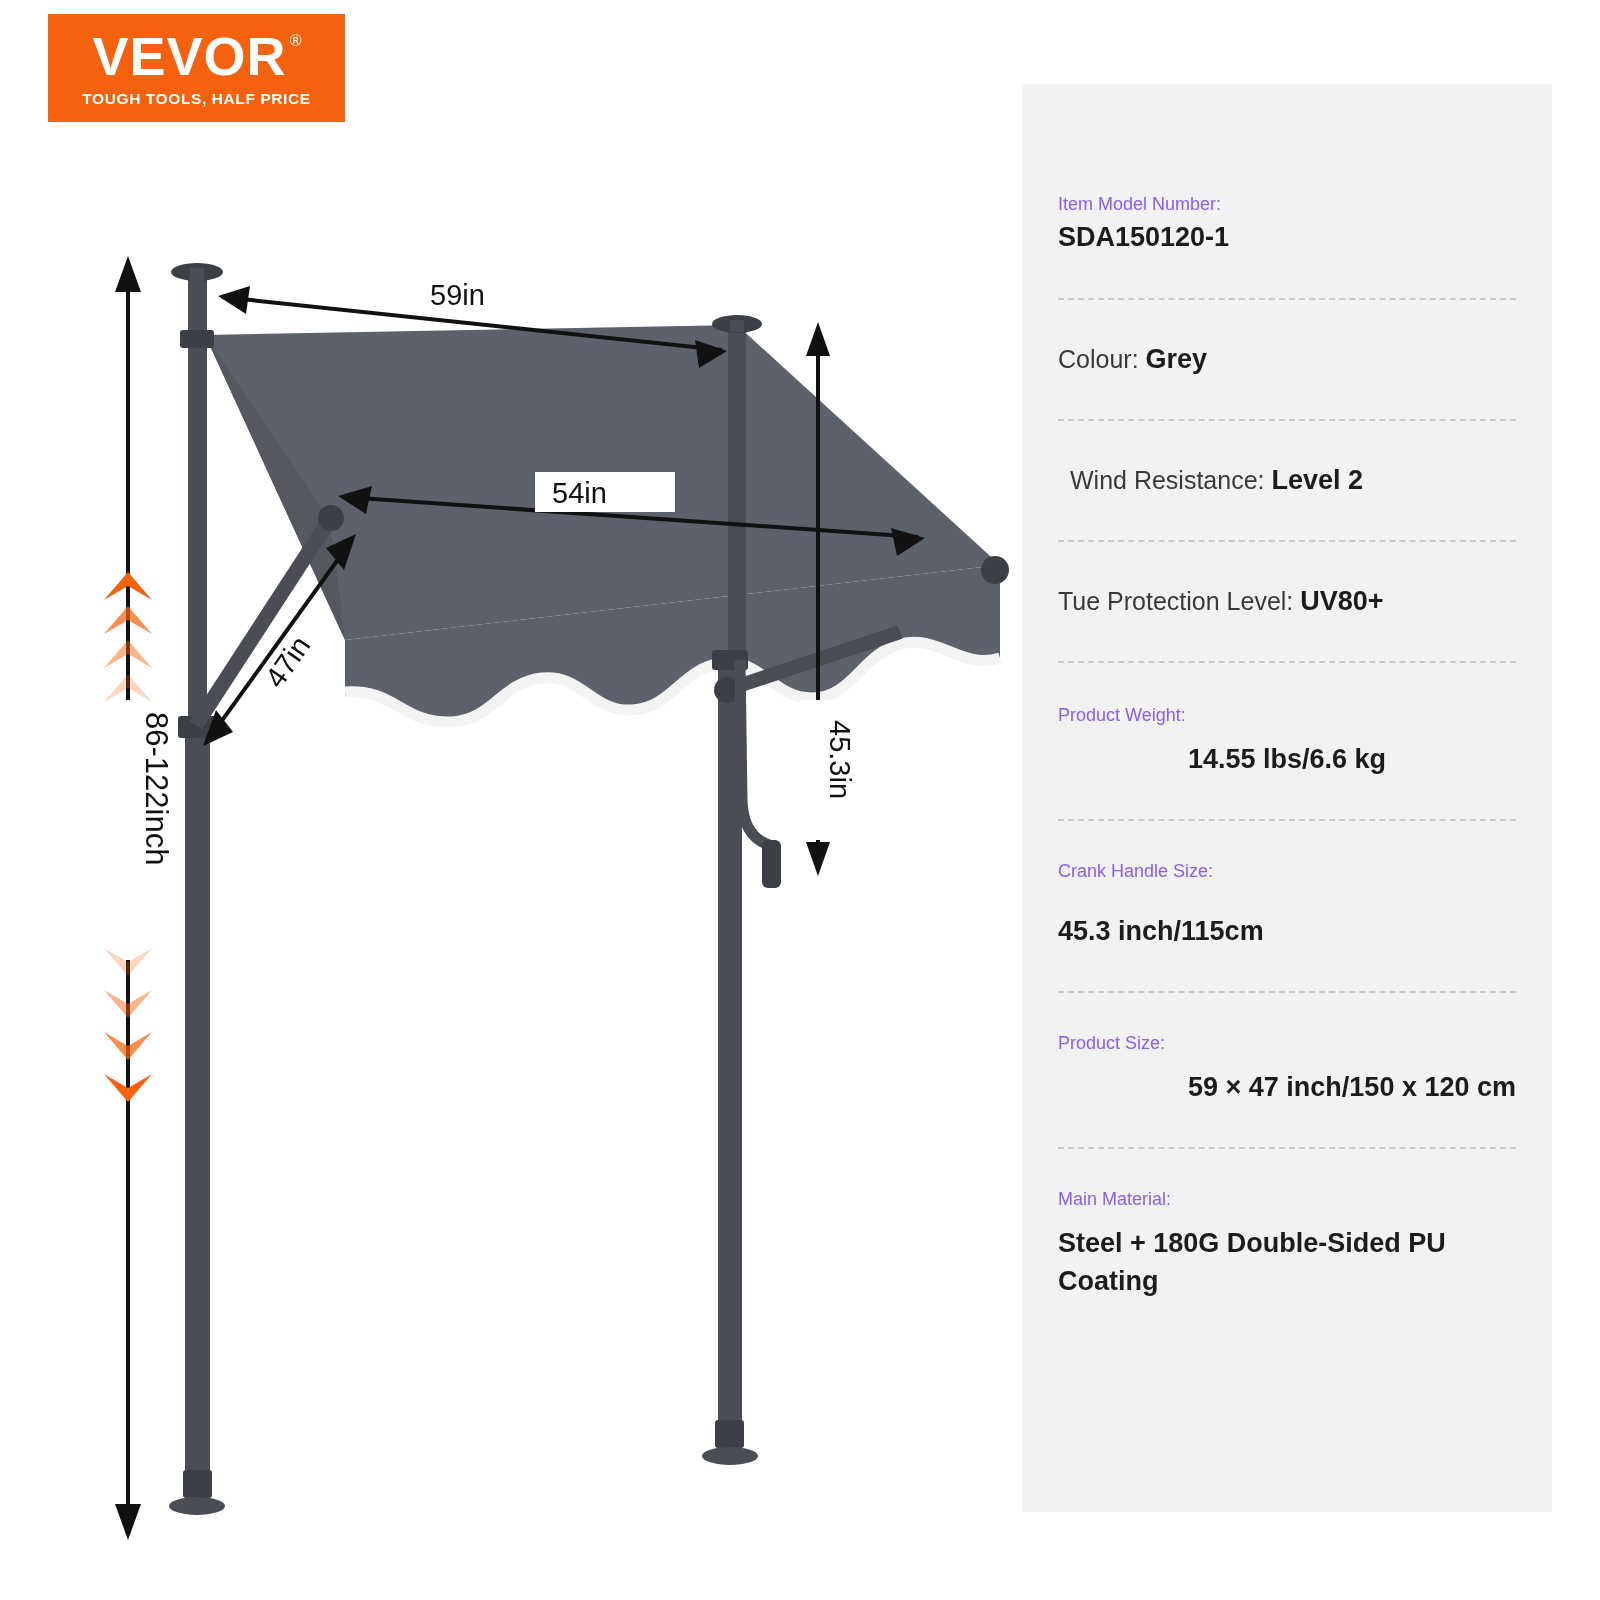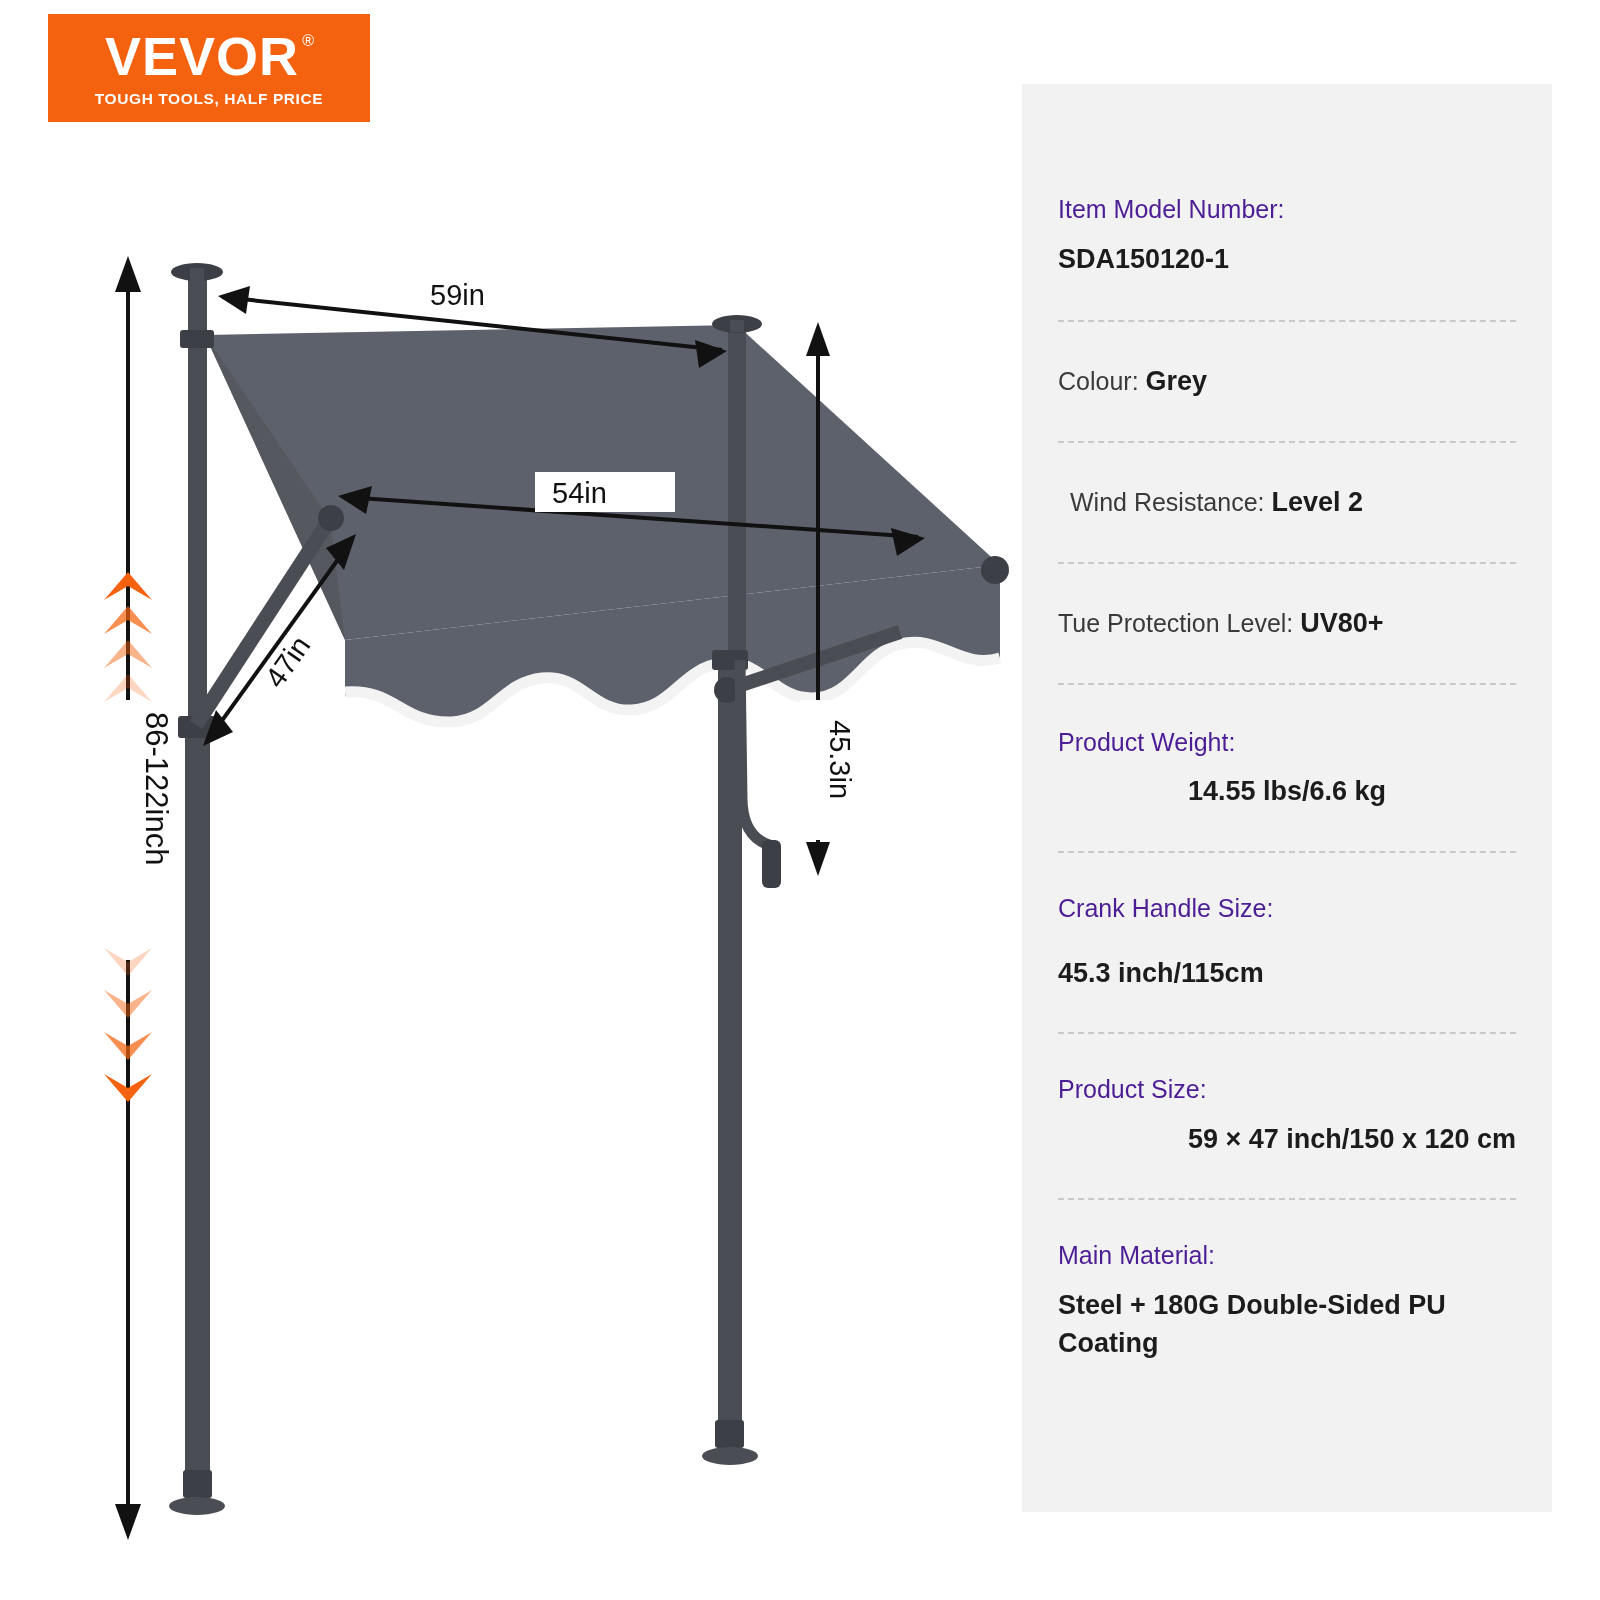--- a/index.html
+++ b/index.html
@@ -13,21 +13,21 @@
     position: relative;
     font-family: "Liberation Sans", sans-serif;
     overflow: hidden;
   }
 
   
   .logo-box {
     position: absolute;
     left: 48px;
     top: 14px;
-    width: 322px;
+    width: 297px;
     height: 108px;
     background: #f4620f;
     display: flex;
     flex-direction: column;
     align-items: center;
     justify-content: center;
   }
   .logo-word {
     font-size: 54px;
     font-weight: bold;
@@ -68,22 +68,22 @@
   }
   .spec-item {
     padding: 0;
   }
   .spec-body {
     display: block;
     color: #2b2b2b;
     line-height: 1.42;
   }
   .spec-label {
-    font-size: 25px;
-    color: #4c1d95;
+    font-size: 18px;
+    color: #8b5cf6;
   }
   .spec-value {
     font-size: 27px;
     font-weight: bold;
     color: #1c1c1c;
   }
   .spec-inline {
     font-size: 25px;
     color: #3a3a3a;
   }
@@ -245,21 +245,21 @@
     </g>
   </g>
 </svg>
 
 <div class="spec-panel">
   <div class="spec-list">
 
     <div class="spec-item" style="padding-top:108px;">
       <div class="spec-body">
         <div class="spec-label">Item Model Number:</div>
-        <div class="spec-value" style="margin-top:12px;">SDA150120-1</div>
+        <div class="spec-value" style="margin-top:0;">SDA150120-1</div>
       </div>
     </div>
     <div class="spec-sep" style="margin-top:42px;"></div>
 
     <div class="spec-item" style="padding-top:44px;">
       <div class="spec-inline">
         <span>Colour:</span>
         <span class="spec-value">Grey</span>
       </div>
     </div>

